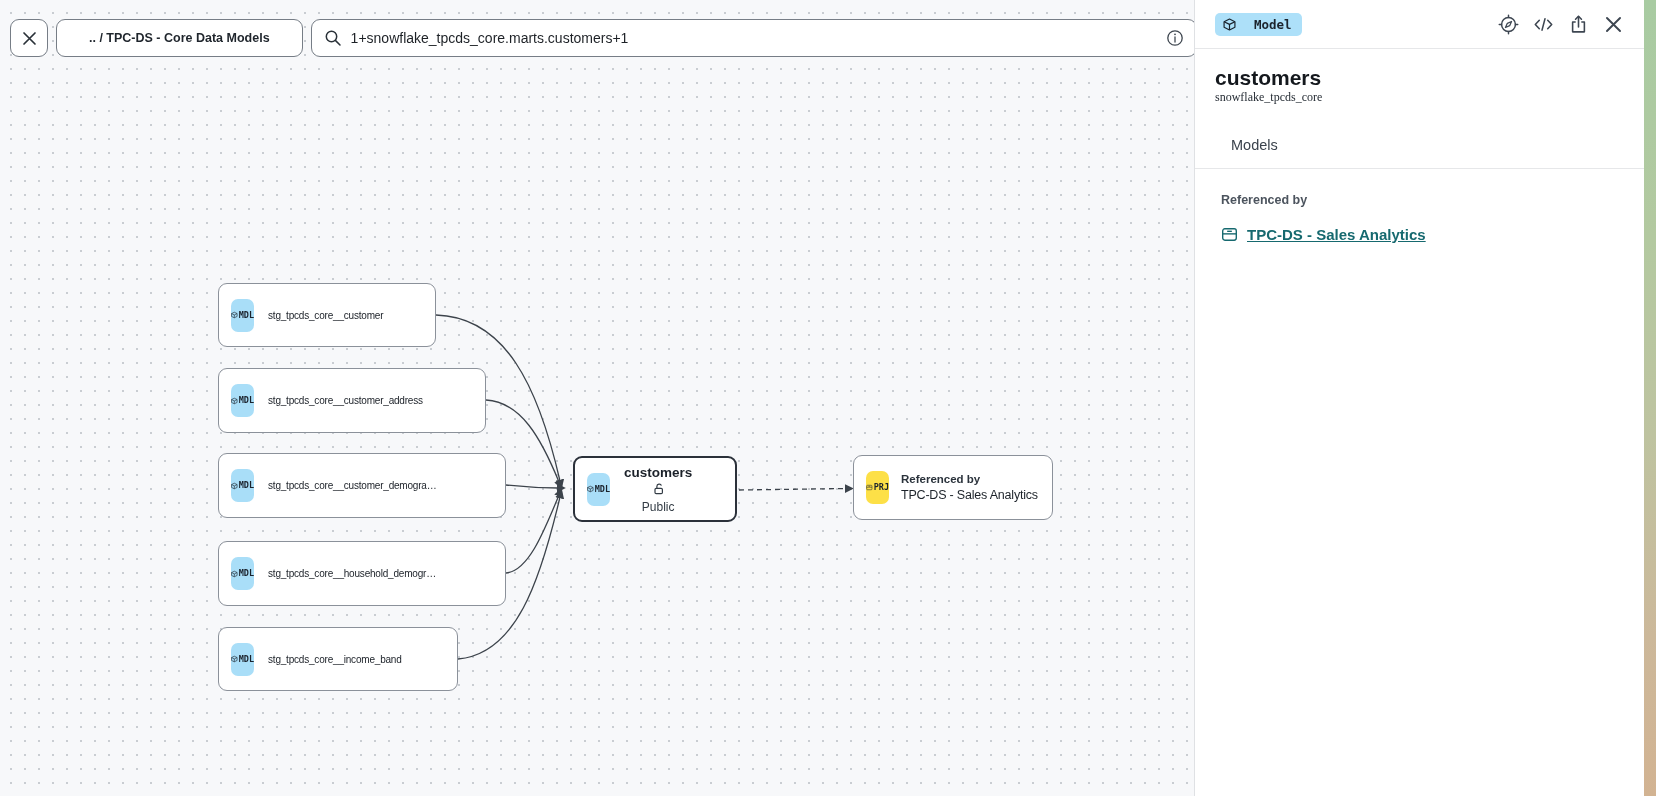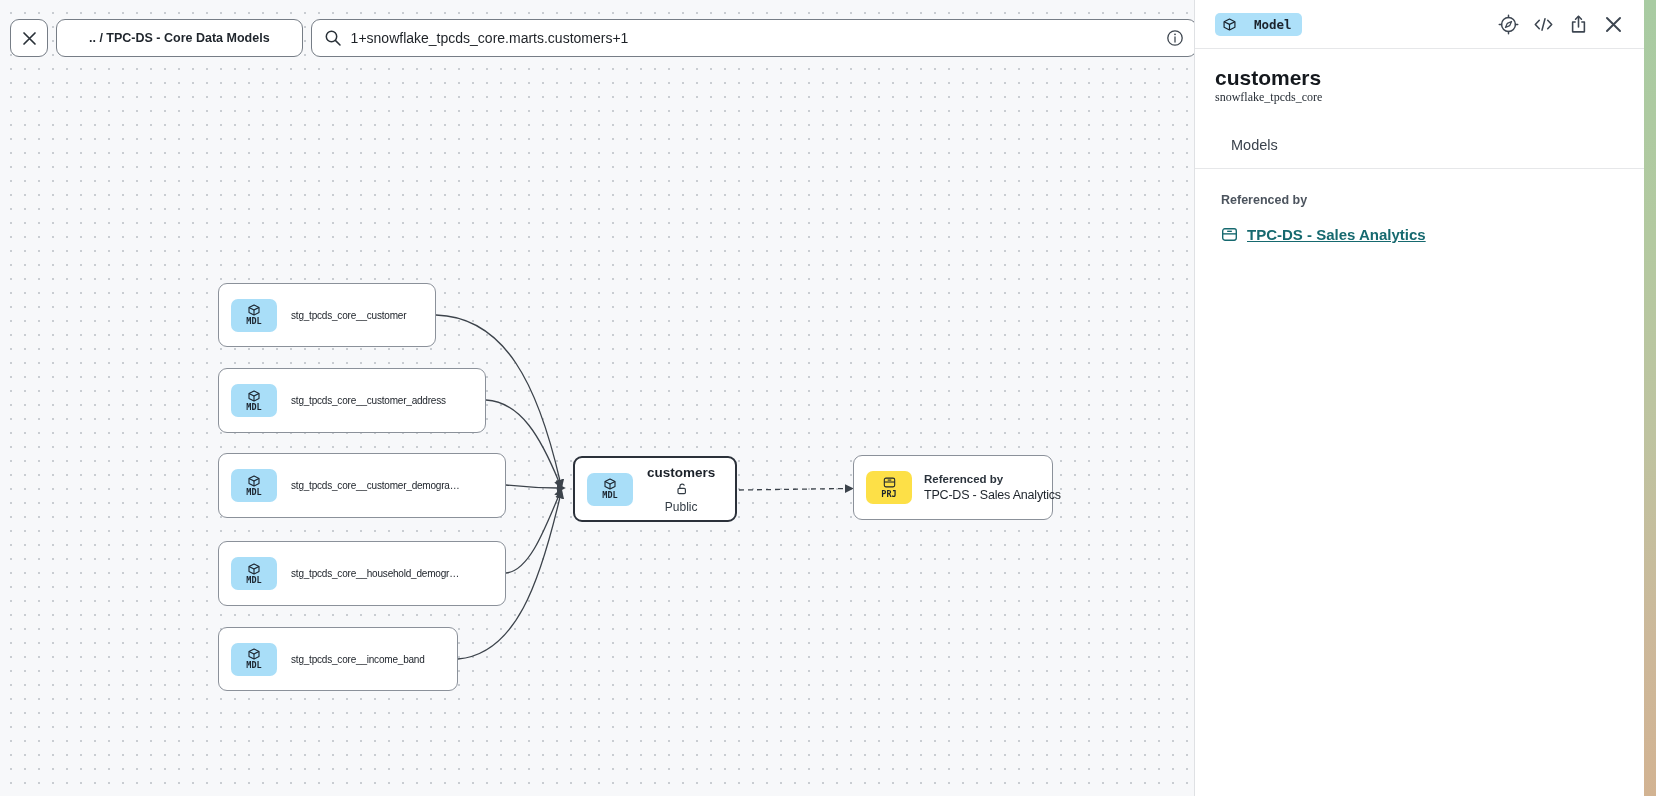--- a/index.html
+++ b/index.html
@@ -22,21 +22,21 @@
   .searchbar { width:886px; padding:0 12px; justify-content:flex-start; gap:9px; }
   .searchbar input { flex:1; border:none; outline:none; background:transparent;
     font-size:14px; color:#1d2126; font-family:inherit; }
   .icon { display:inline-flex; align-items:center; justify-content:center; }
 
   
   .node { position:absolute; z-index:2; background:#fff; border:1.2px solid #8b919a;
     border-radius:9px; display:flex; align-items:center; gap:14px; padding:0 12px;
     white-space:nowrap; }
   .node.selected { border:2px solid #2b313a; z-index:3; }
-  .nbadge { width:46px; height:33px; border-radius:7px; display:flex; flex-direction:column;
+  .nbadge { width:23px; height:33px; border-radius:7px; display:flex; flex-direction:row;
     align-items:center; justify-content:center; gap:1px; flex:0 0 auto; }
   .nbadge .tag { font-family:"DejaVu Sans Mono",monospace; font-size:8.5px; font-weight:700;
     color:#1b232d; line-height:1; }
   .nlabel { font-size:10px; color:#21262d; letter-spacing:-0.2px; }
   .node .col { display:flex; flex-direction:column; gap:3px; }
   .node .title { font-size:13.5px; font-weight:700; color:#1b2129; }
   .vis { display:flex; align-items:center; gap:5px; font-size:12px; color:#333c45;flex-direction:column; }
   .refttl { font-size:11.5px; font-weight:700; color:#2b333c; }
   .reflbl { font-size:12.5px; color:#1d232a; letter-spacing:-0.2px; }
 

